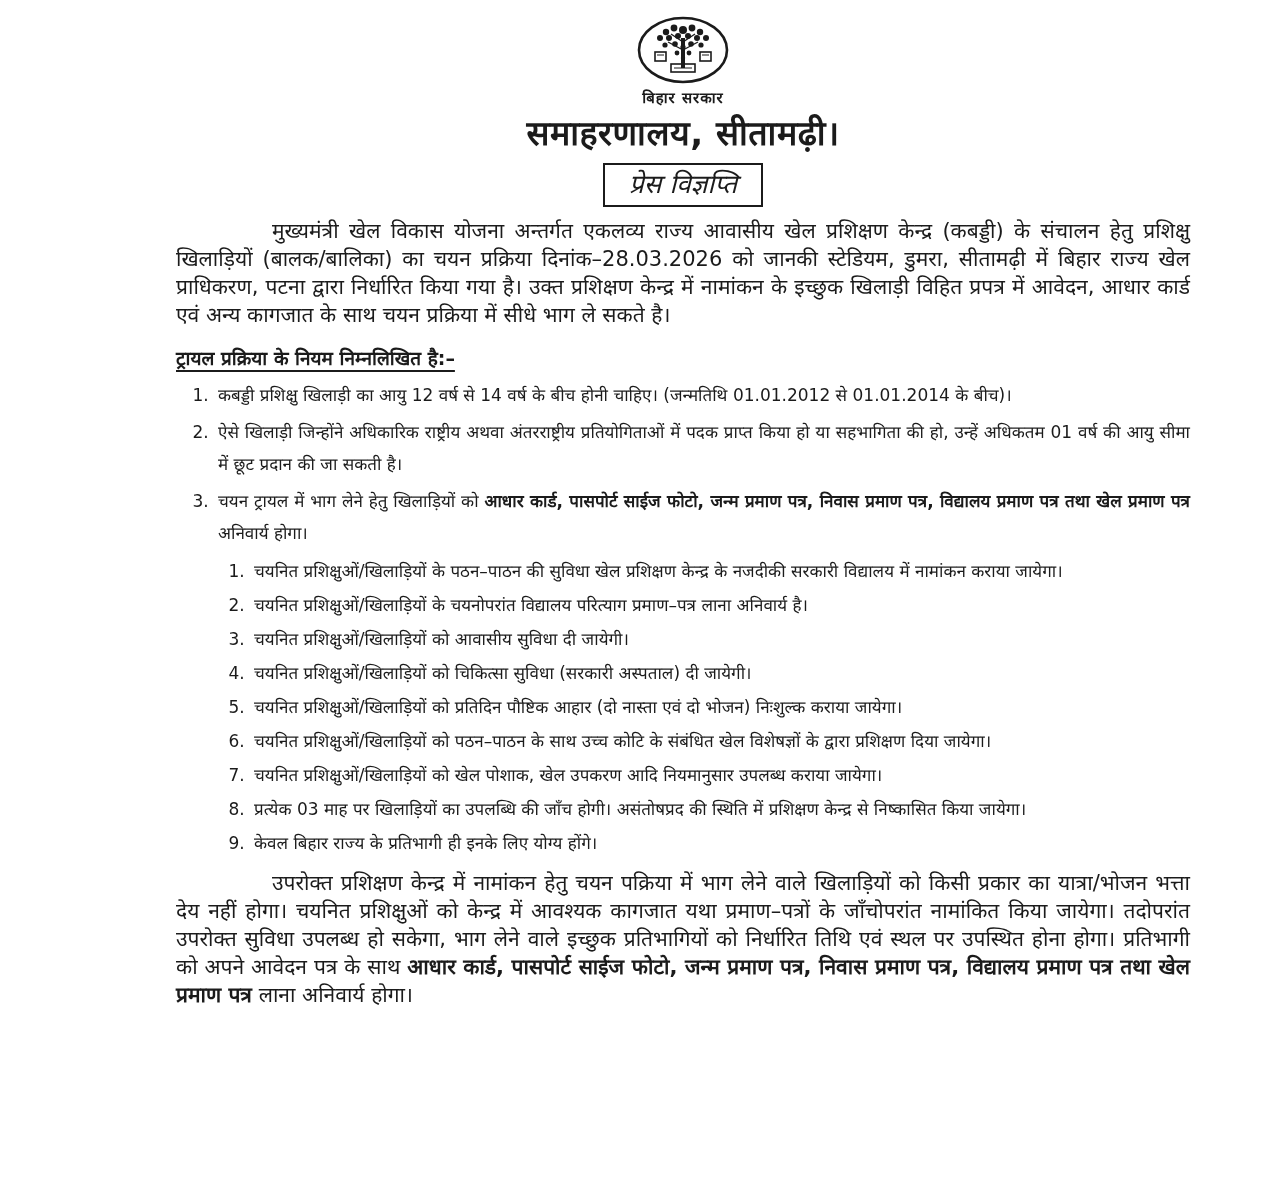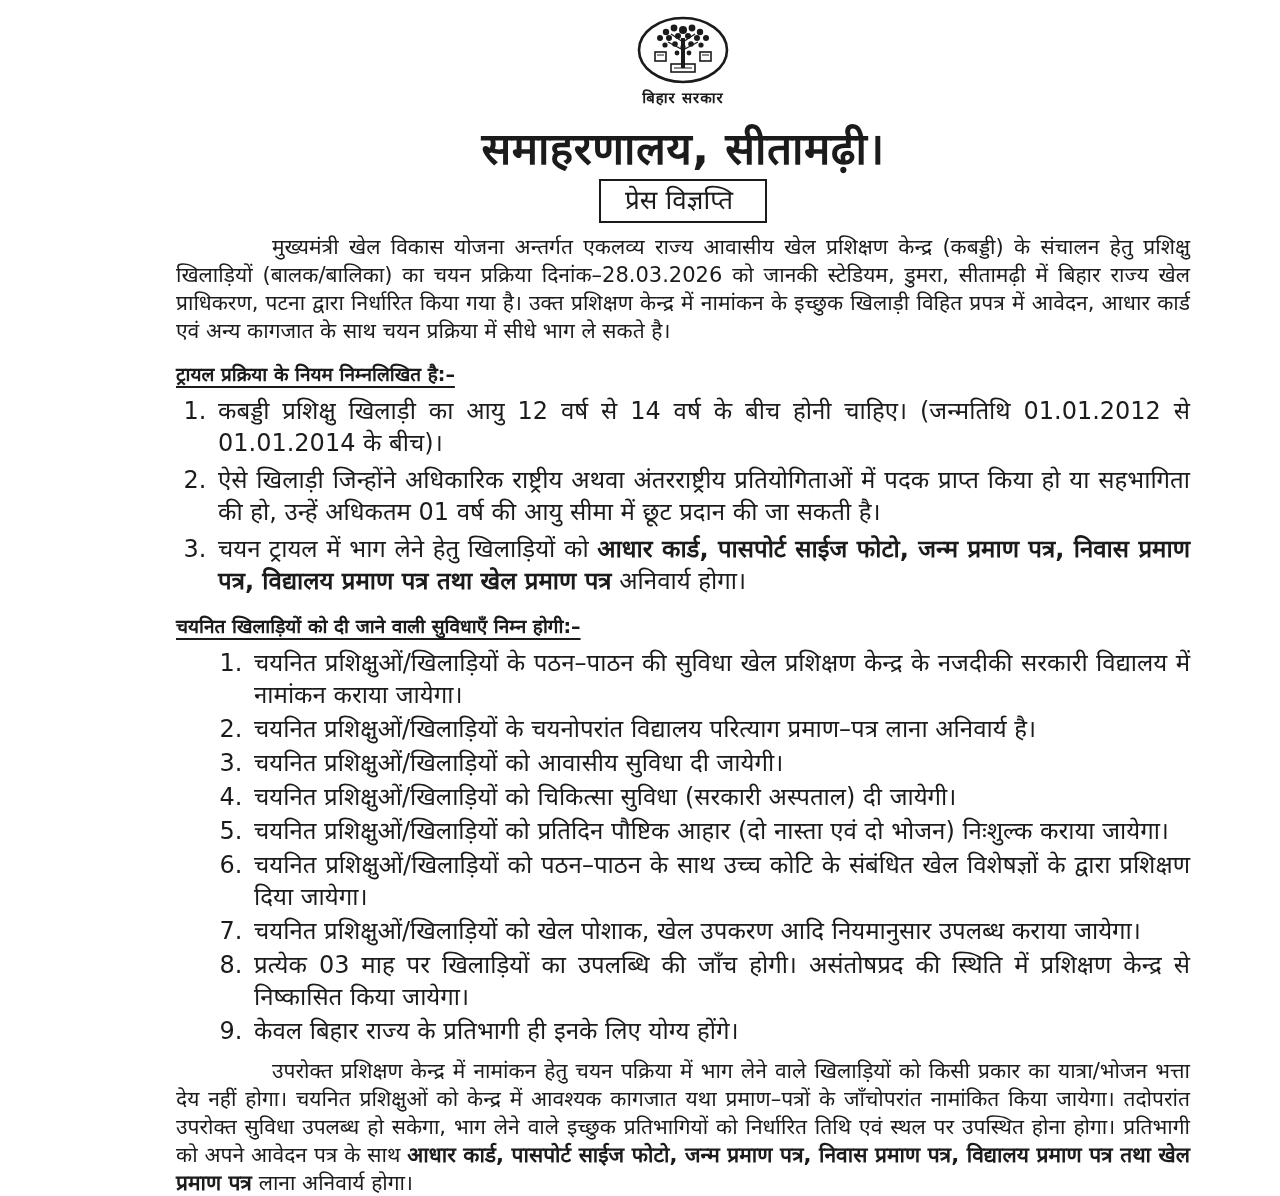--- a/index.html
+++ b/index.html
@@ -16,50 +16,51 @@
   }
   
   .header{text-align:center;margin-bottom:6px;}
   .emblem{display:inline-block;line-height:0;}
   .emblem svg{display:block;margin:0 auto;}
   .emblem-caption{
     font-size:15px;font-weight:bold;letter-spacing:1px;
     margin-top:1px;line-height:18px;
   }
   .page-title{
-    font-size:44px;font-weight:bold;line-height:40px;
-    margin-top:22px;letter-spacing:0.5px;
+    font-size:34px;font-weight:bold;line-height:40px;
+    margin-top:6px;letter-spacing:0.5px;
   }
   .press-box{
     display:inline-block;
     border:2px solid #1b1b1b;
-    padding:3px 32px 5px 24px;
+    padding:3px 24px 5px 24px;
     font-size:26px;line-height:32px;
     margin-top:10px;
+    font-style:italic;
   }
   
   .para{
     font-size:21px;line-height:28px;
     text-align:justify;
     margin:10px 0 0 0;
   }
   .indent{text-indent:96px;}
   .sec-heading{
     font-size:19px;font-weight:bold;line-height:30px;
     text-decoration:underline;
     text-decoration-thickness:1.5px;
     text-underline-offset:5px;
     margin:14px 0 4px 0;
   }
   ol.num-list{
     margin:6px 0 0 0;
     padding:0 0 0 38px;
   }
   ol.num-list li{
-    font-size:24px;line-height:32px;
+    font-size:17px;line-height:32px;
     text-align:justify;
     padding-left:4px;
     margin-bottom:5px;
   }
   ol.num-list.tight li{margin-bottom:2px;margin-left:36px;}
   .b{font-weight:bold;}
 </style>
 </head>
 <body>
 
@@ -123,21 +124,20 @@
 
   <p class="para indent">मुख्यमंत्री खेल विकास योजना अन्तर्गत एकलव्य राज्य आवासीय खेल प्रशिक्षण केन्द्र (कबड्डी) के संचालन हेतु प्रशिक्षु खिलाड़ियों (बालक/बालिका) का चयन प्रक्रिया दिनांक–28.03.2026 को जानकी स्टेडियम, डुमरा, सीतामढ़ी में बिहार राज्य खेल प्राधिकरण, पटना द्वारा निर्धारित किया गया है। उक्त प्रशिक्षण केन्द्र में नामांकन के इच्छुक खिलाड़ी विहित प्रपत्र में आवेदन, आधार कार्ड एवं अन्य कागजात के साथ चयन प्रक्रिया में सीधे भाग ले सकते है।</p>
 
   <div class="sec-heading">ट्रायल प्रक्रिया के नियम निम्नलिखित है:–</div>
   <ol class="num-list">
       <li><span>कबड्डी प्रशिक्षु खिलाड़ी का आयु 12 वर्ष से 14 वर्ष के बीच होनी चाहिए। (जन्मतिथि 01.01.2012 से 01.01.2014 के बीच)।</span></li>
       <li><span>ऐसे खिलाड़ी जिन्होंने अधिकारिक राष्ट्रीय अथवा अंतरराष्ट्रीय प्रतियोगिताओं में पदक प्राप्त किया हो या सहभागिता की हो, उन्हें अधिकतम 01 वर्ष की आयु सीमा में छूट प्रदान की जा सकती है।</span></li>
       <li><span>चयन ट्रायल में भाग लेने हेतु खिलाड़ियों को </span><span class="b">आधार कार्ड, पासपोर्ट साईज फोटो, जन्म प्रमाण पत्र, निवास प्रमाण पत्र, विद्यालय प्रमाण पत्र तथा खेल प्रमाण पत्र</span><span> अनिवार्य होगा।</span></li>
     </ol>
 
-  <div class="sec-heading">चयनित खिलाड़ियों को दी जाने वाली सुविधाएँ निम्न होगी:–</div>
   <ol class="num-list tight">
       <li><span>चयनित प्रशिक्षुओं/खिलाड़ियों के पठन–पाठन की सुविधा खेल प्रशिक्षण केन्द्र के नजदीकी सरकारी विद्यालय में नामांकन कराया जायेगा।</span></li>
       <li><span>चयनित प्रशिक्षुओं/खिलाड़ियों के चयनोपरांत विद्यालय परित्याग प्रमाण–पत्र लाना अनिवार्य है।</span></li>
       <li><span>चयनित प्रशिक्षुओं/खिलाड़ियों को आवासीय सुविधा दी जायेगी।</span></li>
       <li><span>चयनित प्रशिक्षुओं/खिलाड़ियों को चिकित्सा सुविधा (सरकारी अस्पताल) दी जायेगी।</span></li>
       <li><span>चयनित प्रशिक्षुओं/खिलाड़ियों को प्रतिदिन पौष्टिक आहार (दो नास्ता एवं दो भोजन) निःशुल्क कराया जायेगा।</span></li>
       <li><span>चयनित प्रशिक्षुओं/खिलाड़ियों को पठन–पाठन के साथ उच्च कोटि के संबंधित खेल विशेषज्ञों के द्वारा प्रशिक्षण दिया जायेगा।</span></li>
       <li><span>चयनित प्रशिक्षुओं/खिलाड़ियों को खेल पोशाक, खेल उपकरण आदि नियमानुसार उपलब्ध कराया जायेगा।</span></li>
       <li><span>प्रत्येक 03 माह पर खिलाड़ियों का उपलब्धि की जाँच होगी। असंतोषप्रद की स्थिति में प्रशिक्षण केन्द्र से निष्कासित किया जायेगा।</span></li>
       <li><span>केवल बिहार राज्य के प्रतिभागी ही इनके लिए योग्य होंगे।</span></li>

